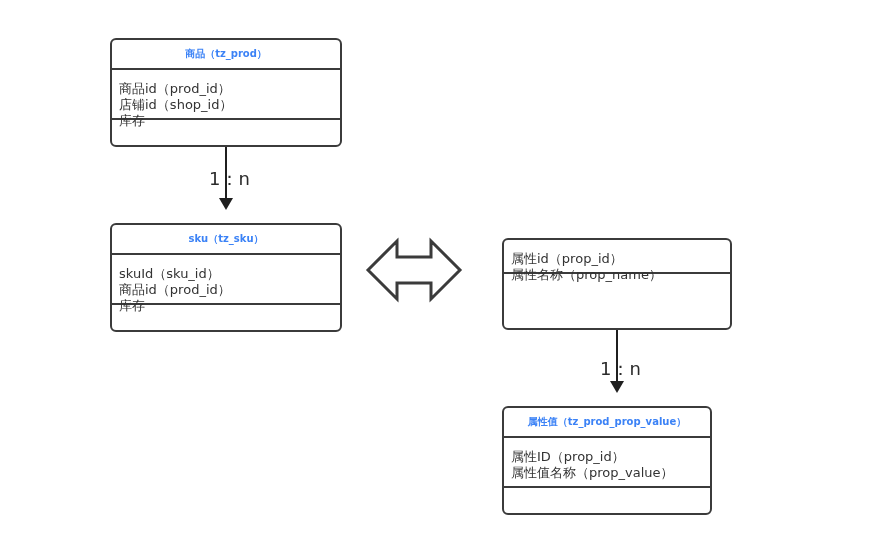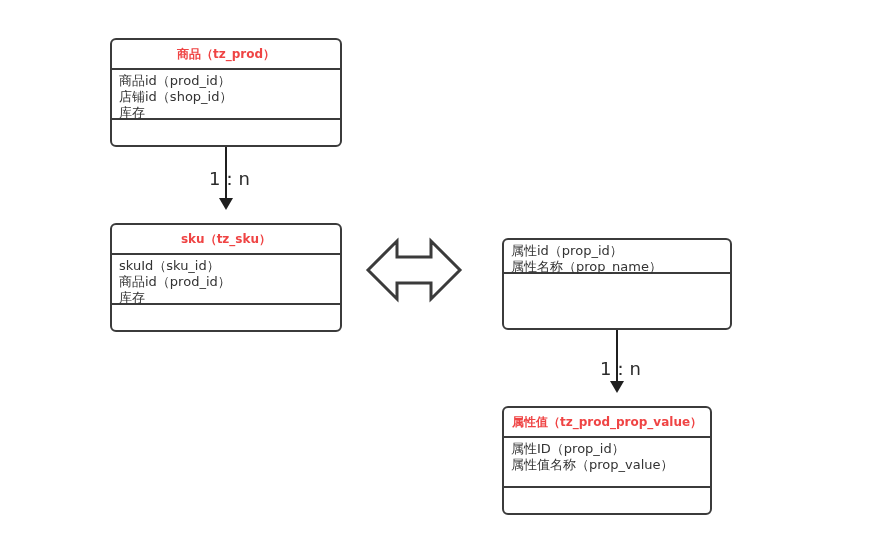--- a/index.html
+++ b/index.html
@@ -31,34 +31,34 @@
     border: 2px solid #3b3b3b;
     border-radius: 6px;
     background: #ffffff;
     overflow: hidden;
   }
   .uml-title {
     box-sizing: border-box;
     width: 100%;
     text-align: center;
     font-weight: bold;
-    font-size: 12px;
+    font-size: 10px;
     line-height: 1;
-    color: #ef4444;
+    color: #3b82f6;
     border-bottom: 2px solid #3b3b3b;
     display: flex;
     align-items: center;
     justify-content: center;
     white-space: nowrap;
   }
   .uml-attrs {
     box-sizing: border-box;
     width: 100%;
     border-bottom: 2px solid #3b3b3b;
-    padding: 3px 0 3px 7px;
+    padding: 11px 0 3px 7px;
   }
   .uml-attr {
     font-size: 13px;
     line-height: 16px;
     color: #333333;
     white-space: nowrap;
   }
   .uml-ops {
     box-sizing: border-box;
     width: 100%;

